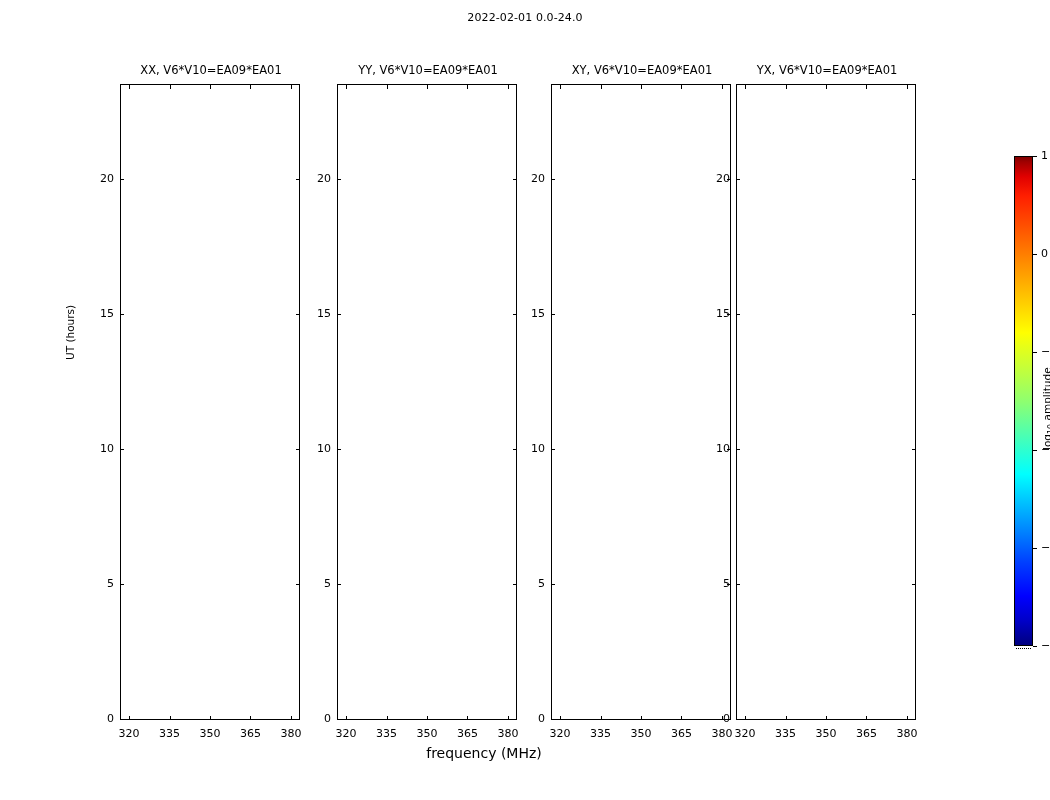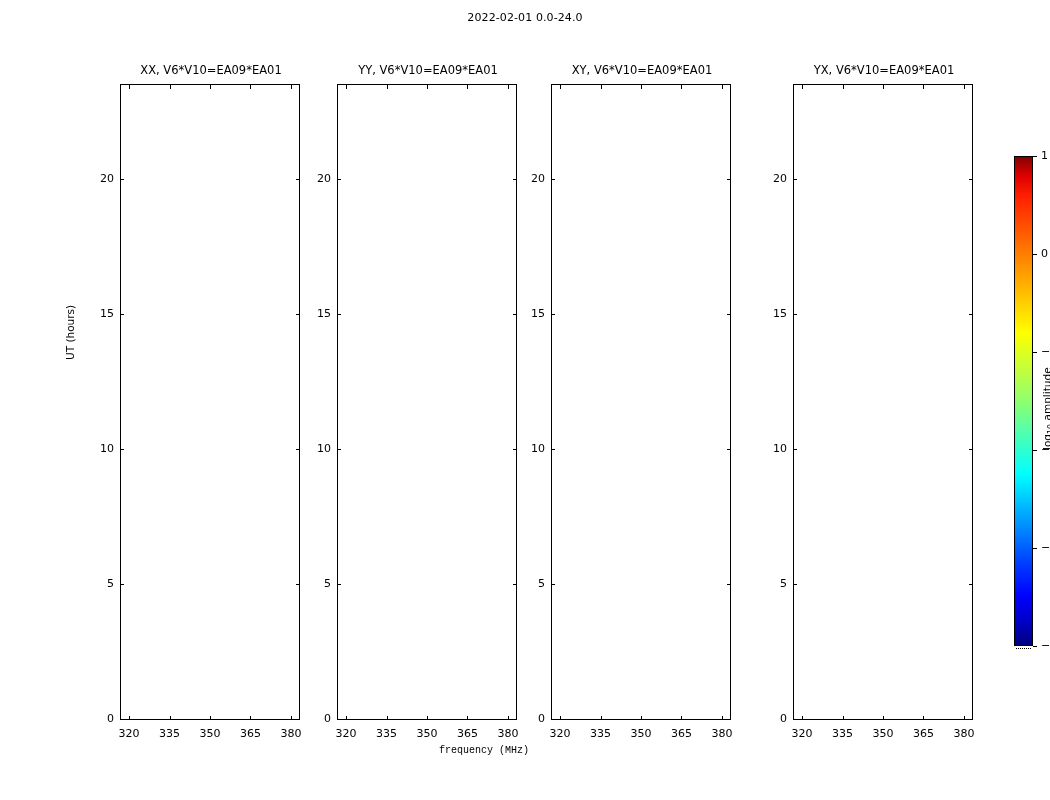--- a/index.html
+++ b/index.html
@@ -104,22 +104,21 @@
     transform: rotate(-90deg);
     transform-origin: left top;
     white-space: nowrap;
   }
   #xlabel {
     position: absolute;
     left: 0;
     top: 745px;
     width: 968px;
     text-align: center;
-    font-size: 10px;
-    font-family: Liberation Mono, monospace;
+    font-size: 14px;
   }
   
   #cbar-wrap {
     position: absolute;
     left: 1014px;
     top: 156px;
     width: 19px;
     height: 490px;
   }
   #cbar {
@@ -292,21 +291,21 @@
       <div class="tick-y-right" style="top: 364.213px;"></div>
       <div class="tick-ylabel" style="top: 364.213px; left: -41px;">10</div>
       <div class="tick-y" style="top: 229.319px;"></div>
       <div class="tick-y-right" style="top: 229.319px;"></div>
       <div class="tick-ylabel" style="top: 229.319px; left: -41px;">15</div>
       <div class="tick-y" style="top: 94.4255px;"></div>
       <div class="tick-y-right" style="top: 94.4255px;"></div>
       <div class="tick-ylabel" style="top: 94.4255px; left: -41px;">20</div>
     </div>
 
-  <div class="panel" id="panel-3" style="left:793px;">
+  <div class="panel" id="panel-3" style="left:736px;">
     <div class="panel-title">YX, V6*V10=EA09*EA01</div>
   <div class="tick-x" style="left: 8.09091px;"></div>
       <div class="tick-x-top" style="left: 8.09091px;"></div>
       <div class="tick-xlabel" style="left: 8.09091px;">320</div>
       <div class="tick-x" style="left: 48.5455px;"></div>
       <div class="tick-x-top" style="left: 48.5455px;"></div>
       <div class="tick-xlabel" style="left: 48.5455px;">335</div>
       <div class="tick-x" style="left: 89px;"></div>
       <div class="tick-x-top" style="left: 89px;"></div>
       <div class="tick-xlabel" style="left: 89px;">350</div>

